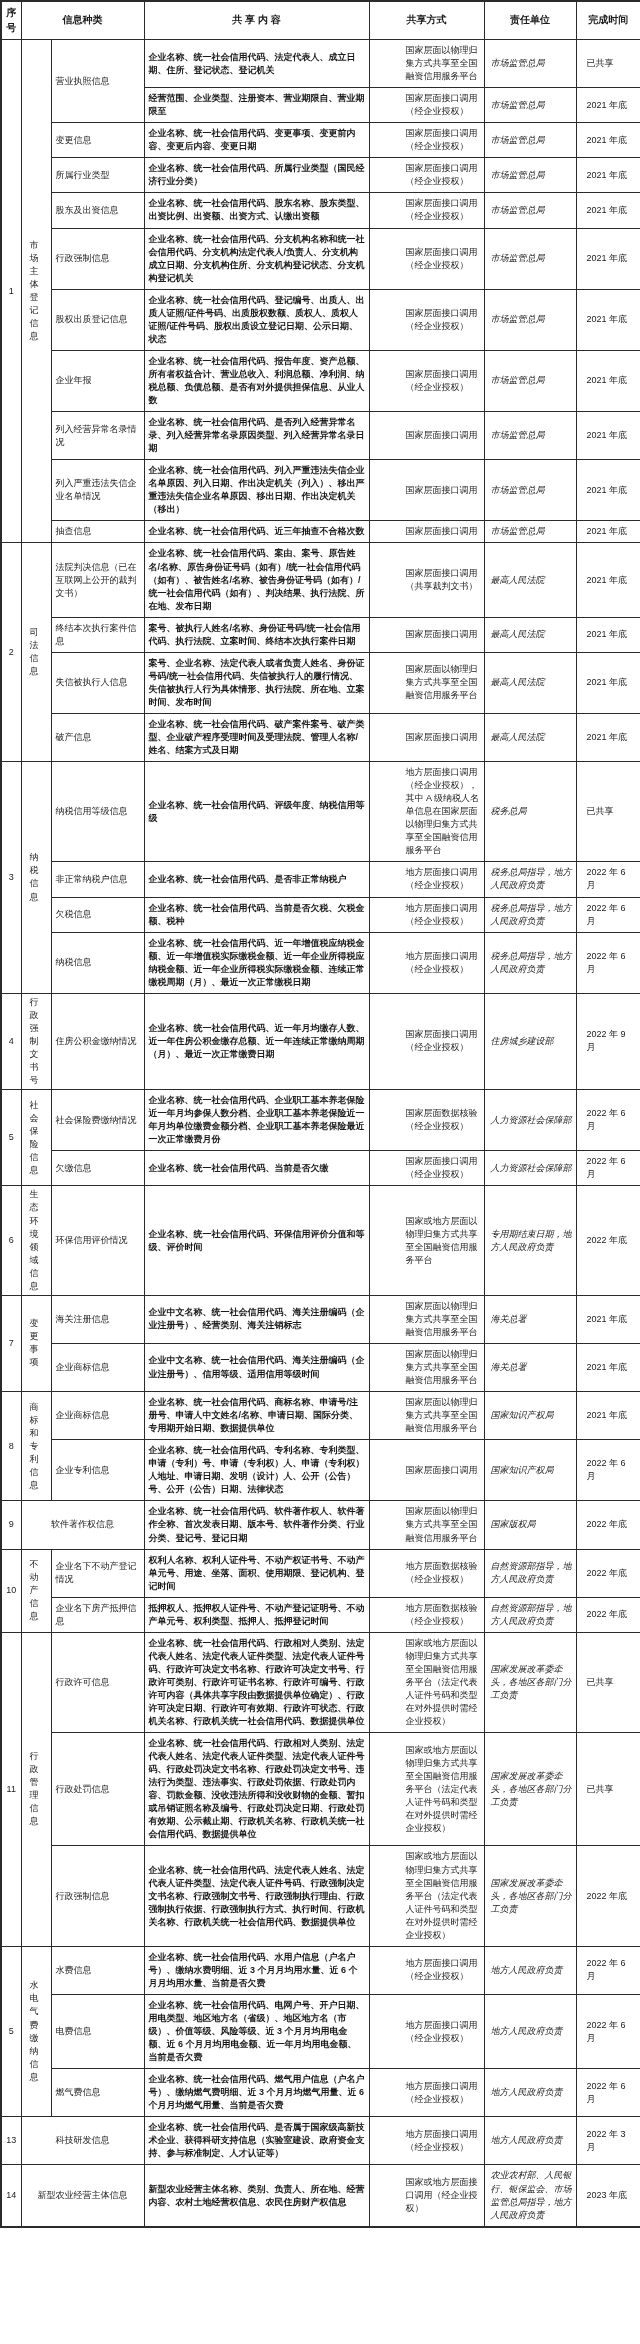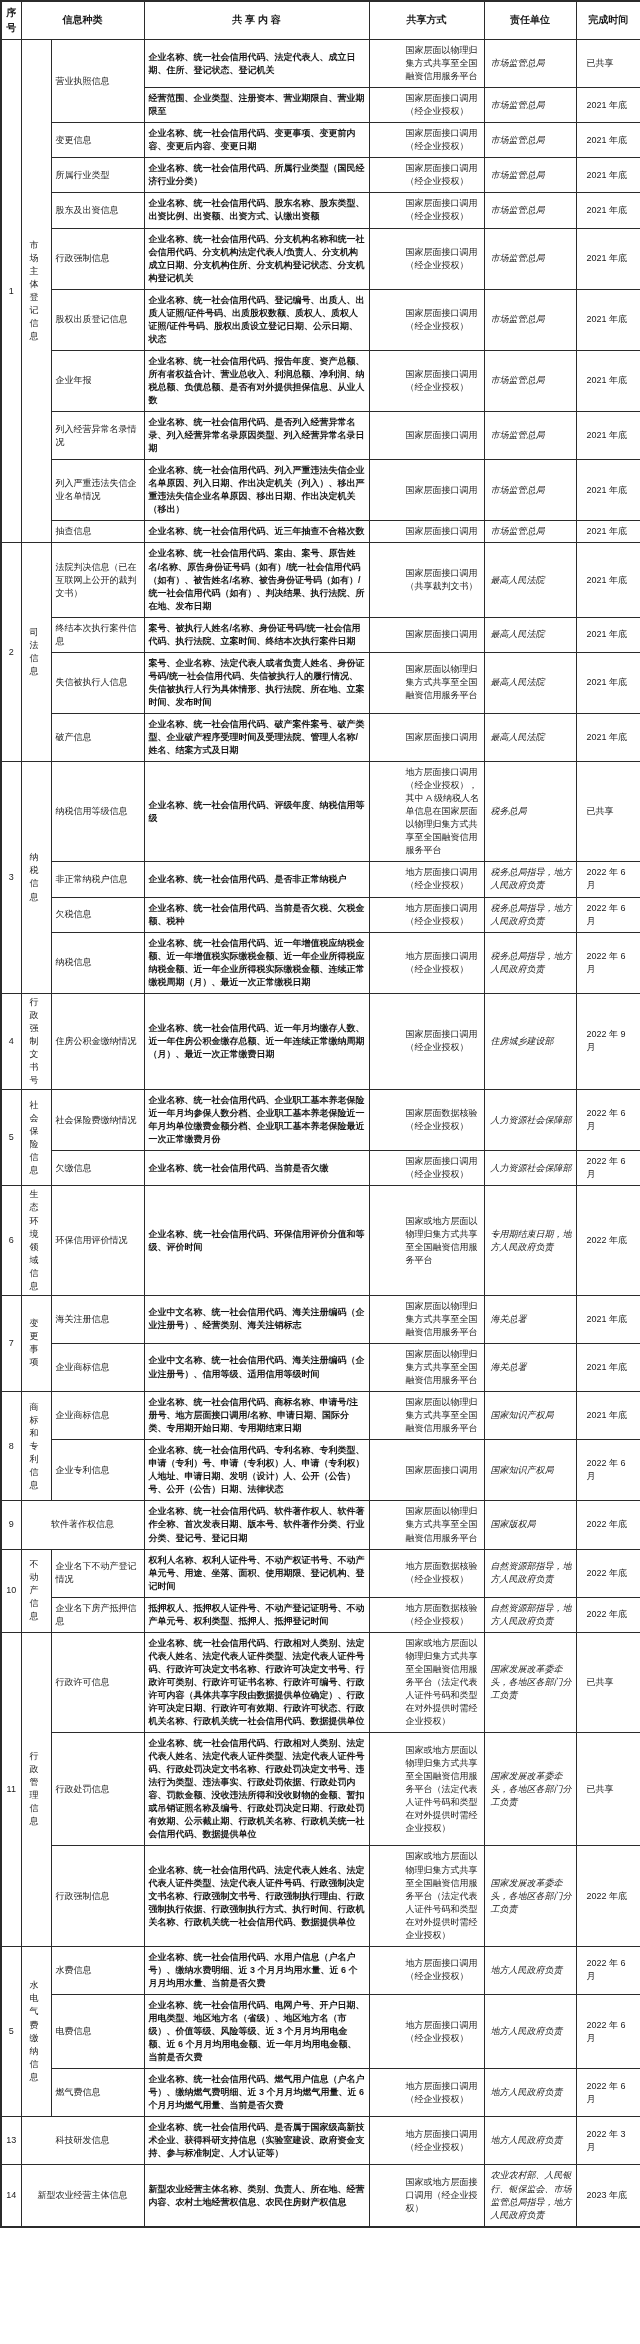--- a/index.html
+++ b/index.html
@@ -225,21 +225,21 @@
         <td class="type">企业商标信息</td>
         <td class="content">企业中文名称、统一社会信用代码、海关注册编码（企业注册号）、信用等级、适用信用等级时间</td>
         <td class="method">国家层面以物理归集方式共享至全国融资信用服务平台</td>
         <td class="unit">海关总署</td>
         <td class="time">2021 年底</td>
       </tr>
       <tr>
         <td class="num" rowspan="2">8</td>
         <td class="glabel" rowspan="2">商标和专利信息</td>
         <td class="type">企业商标信息</td>
-        <td class="content">企业名称、统一社会信用代码、商标名称、申请号/注册号、地方层面接口调用/名称、申请日期、国际分类、专用期开始日期、专用期结束日期</td>
+        <td class="content">企业名称、统一社会信用代码、商标名称、申请号/注册号、申请人中文姓名/名称、申请日期、国际分类、专用期开始日期、数据提供单位</td>
         <td class="method">国家层面以物理归集方式共享至全国融资信用服务平台</td>
         <td class="unit">国家知识产权局</td>
         <td class="time">2021 年底</td>
       </tr>
       <tr>
         <td class="type">企业专利信息</td>
         <td class="content">企业名称、统一社会信用代码、专利名称、专利类型、申请（专利）号、申请（专利权）人、申请（专利权）人地址、申请日期、发明（设计）人、公开（公告）号、公开（公告）日期、法律状态</td>
         <td class="method">国家层面接口调用</td>
         <td class="unit">国家知识产权局</td>
         <td class="time">2022 年 6 月</td>

